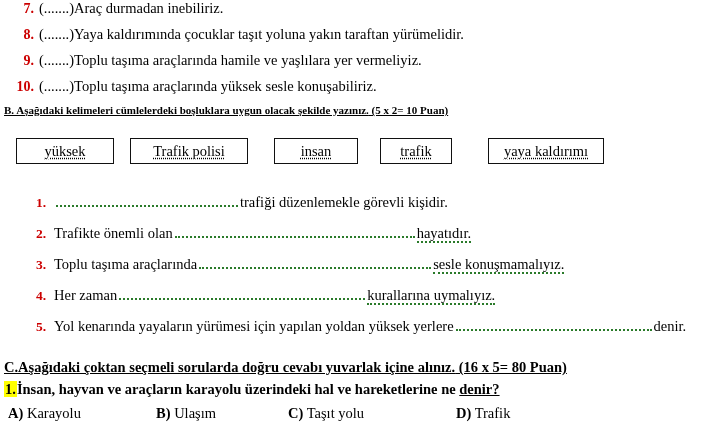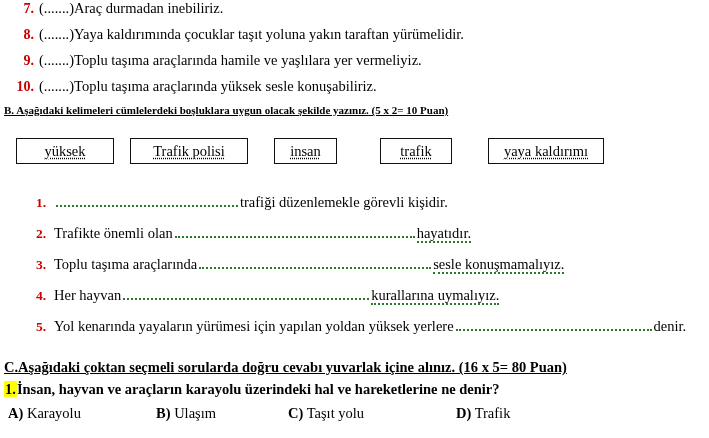--- a/index.html
+++ b/index.html
@@ -83,21 +83,21 @@
     font-size: 14.5px;
     background: #ffffff;
   }
   .wordbox span {
     text-decoration: underline;
     text-decoration-style: dotted;
     text-underline-offset: 2px;
   }
   .wb1 { left: 0px;   width: 98px; }
   .wb2 { left: 114px; width: 118px; }
-  .wb3 { left: 258px; width: 63px; }
+  .wb3 { left: 258px; width: 84px; }
   .wb4 { left: 364px; width: 72px; }
   .wb5 { left: 472px; width: 116px; }
 
   
   .fill-list {
     position: absolute;
     left: 0;
     top: 192px;
     width: 709px;
   }
@@ -152,21 +152,21 @@
     left: 4px;
     top: 381px;
     font-size: 14.5px;
     font-weight: bold;
     white-space: nowrap;
   }
   .q1-num {
     background: #ffff00;
     padding: 0 1px;
   }
-  .q1-underline { }
+  .q1-underline { text-decoration: underline; }
 
   .opts {
     position: absolute;
     left: 4px;
     top: 405px;
     width: 705px;
     height: 22px;
     font-size: 14.5px;
   }
   .opt {
@@ -242,21 +242,21 @@
       <span class="fill-body"><span>Trafikte önemli olan</span><span class="blank b2"></span><span class="u-dot">hayatıdır.</span></span>
     </div>
 
     <div class="fill-item">
       <span class="fill-num">3.</span>
       <span class="fill-body"><span>Toplu taşıma araçlarında</span><span class="blank b3"></span><span class="u-dot">sesle konuşmamalıyız.</span></span>
     </div>
 
     <div class="fill-item">
       <span class="fill-num">4.</span>
-      <span class="fill-body"><span>Her hayvan</span><span class="blank b4"></span><span class="u-dot">kurallarına uymalıyız.</span></span>
+      <span class="fill-body"><span>Her zaman</span><span class="blank b4"></span><span class="u-dot">kurallarına uymalıyız.</span></span>
     </div>
 
     <div class="fill-item">
       <span class="fill-num">5.</span>
       <span class="fill-body"><span>Yol kenarında yayaların yürümesi için yapılan yoldan yüksek yerlere</span><span class="blank b5"></span><span>denir.</span></span>
     </div>
 
   </div>
 
   <div class="sec-c">

